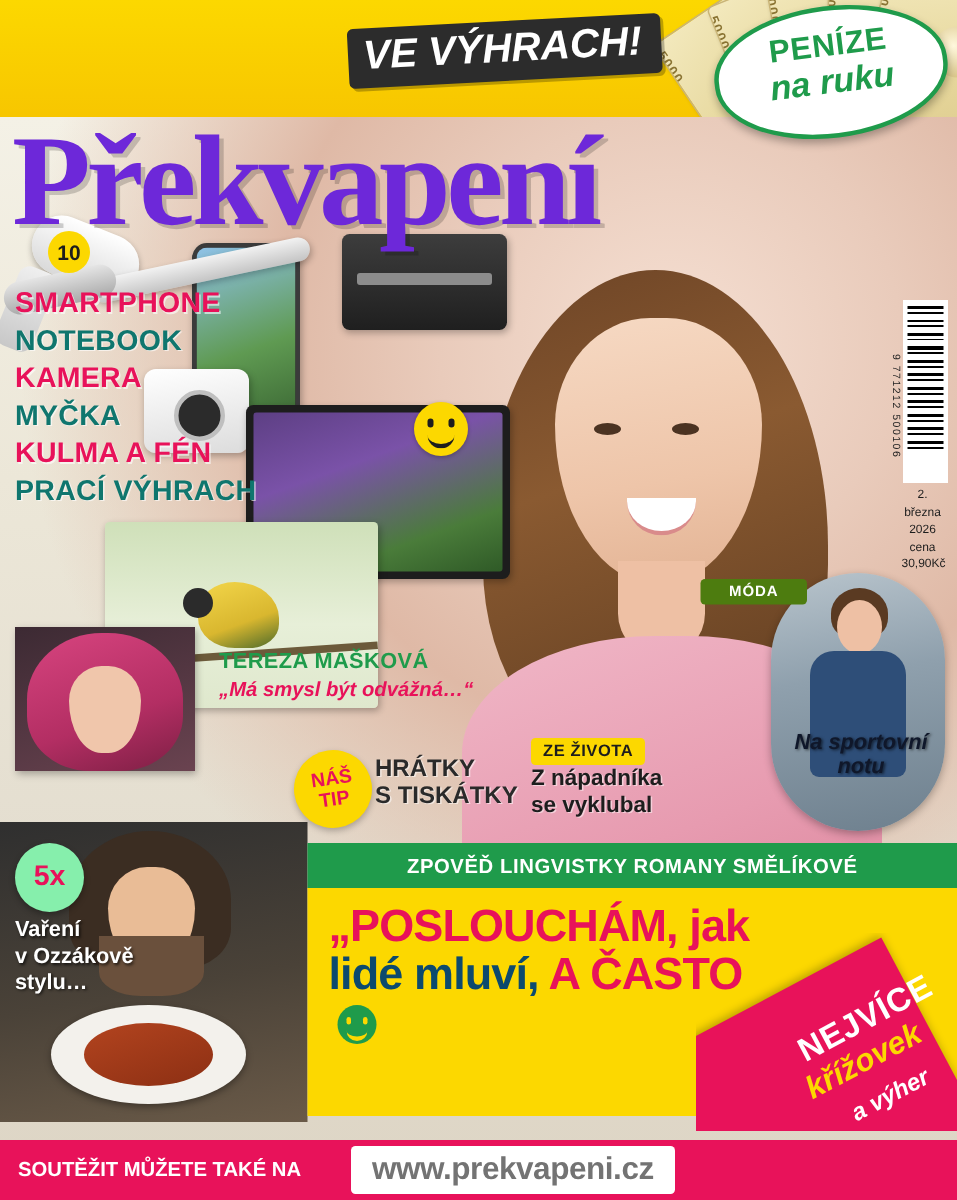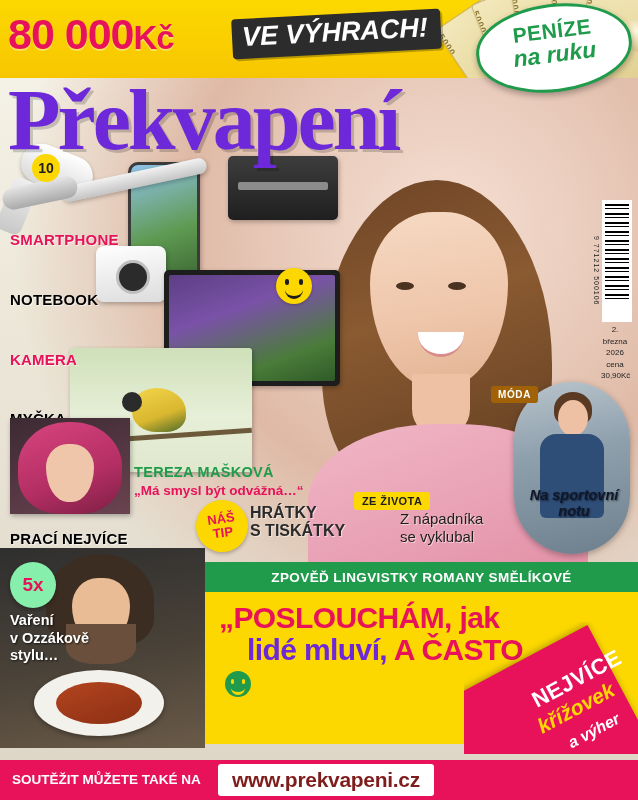--- a/index.html
+++ b/index.html
@@ -141,24 +141,24 @@
   .smiley{
     position:absolute;left:276px;top:268px;width:36px;height:36px;border-radius:50%;
     background:#fcd800;z-index:4;box-shadow:0 1px 3px rgba(0,0,0,.25);
   }
   .smiley:before{content:"";position:absolute;left:9px;top:11px;width:4px;height:6px;background:#1d1d1d;border-radius:2px;box-shadow:14px 0 0 #1d1d1d;}
   .smiley:after{content:"";position:absolute;left:9px;top:19px;width:18px;height:9px;border-bottom:3px solid #1d1d1d;border-radius:0 0 12px 12px;}
 
   
   .keywords{position:absolute;left:10px;top:190px;z-index:6;}
   .keywords div{
-    font-weight:bold;font-size:15px;color:#e8125a;line-height:1.32;
-    letter-spacing:.2px;text-shadow:1px 1px 0 rgba(255,255,255,.6);margin-top:40px;
-  }
-  .keywords div.alt{color:#000000;}
+    font-weight:bold;font-size:19px;color:#e8125a;line-height:1.32;
+    letter-spacing:.2px;text-shadow:1px 1px 0 rgba(255,255,255,.6);
+  }
+  .keywords div.alt{color:#0f766e;}
 
   
   .barcode{
     position:absolute;right:6px;top:200px;width:30px;height:122px;background:#ffffff;
     padding:4px 3px;box-sizing:border-box;z-index:7;
   }
   .barcode .bars{
     width:100%;height:98px;
     background:repeating-linear-gradient(180deg,#000 0 2px,#fff 2px 4px,#000 4px 5px,#fff 5px 9px);
   }
@@ -171,24 +171,24 @@
     writing-mode:vertical-rl;letter-spacing:1px;
   }
 
   
   .tereza{position:absolute;left:10px;top:418px;width:120px;height:96px;z-index:6;
     background:linear-gradient(160deg,#3c2a33,#6a4350);box-shadow:1px 2px 5px rgba(0,0,0,.3);}
   .tereza .hair{position:absolute;left:8px;top:4px;width:104px;height:92px;
     background:linear-gradient(160deg,#d7447f 0%,#b32e63 60%,#7d1f44 100%);border-radius:48% 48% 40% 40%;}
   .tereza .face{position:absolute;left:36px;top:26px;width:48px;height:58px;background:#f0c6ab;border-radius:45%/40% 40% 60% 60%;}
   .tereza-cap{
-    position:absolute;left:134px;top:464px;z-index:6;width:190px;
+    position:absolute;left:134px;top:433px;z-index:6;width:190px;padding-left:12px;
   }
   .tereza-cap .name{color:#1f9b4b;font-weight:bold;font-size:14.5px;letter-spacing:.3px;}
-  .tereza-cap .quote{color:#e8125a;font-weight:bold;font-size:13.5px;line-height:1.2;margin-top:3px;}
+  .tereza-cap .quote{color:#e8125a;font-weight:bold;font-size:13.5px;font-style:italic;line-height:1.2;margin-top:3px;}
 
   
   .nastip{
     position:absolute;left:196px;top:500px;width:52px;height:52px;border-radius:50%;
     background:#fcd800;z-index:7;color:#e8125a;font-weight:bold;font-size:13px;
     display:flex;flex-direction:column;align-items:center;justify-content:center;
     line-height:1.05;box-shadow:0 2px 4px rgba(0,0,0,.25);transform:rotate(-8deg);
   }
   .hratky{
     position:absolute;left:250px;top:504px;z-index:7;
@@ -197,39 +197,38 @@
   }
 
   
   .zezivota-tag{
     position:absolute;left:354px;top:492px;z-index:7;
     background:#fcd800;color:#1d1d1d;font-weight:bold;font-size:11px;
     padding:3px 8px;border-radius:3px;letter-spacing:.4px;
   }
   .zezivota-txt{
     position:absolute;left:354px;top:510px;z-index:7;width:130px;
-    color:#1d1d1d;font-weight:normal;font-size:15px;line-height:1.2;
+    color:#1d1d1d;font-weight:bold;font-size:15px;line-height:1.2;
     text-shadow:1px 1px 0 rgba(255,255,255,.5);
-    margin-left:46px;
   }
 
   
   .moda{
     position:absolute;right:8px;top:382px;width:116px;height:172px;z-index:7;
     border-radius:58px;overflow:hidden;
     background:linear-gradient(170deg,#b8c4cc 0%,#8fa0ad 40%,#6e808e 100%);
     box-shadow:0 2px 6px rgba(0,0,0,.3);
   }
   .moda .torso{position:absolute;left:26px;top:52px;width:64px;height:84px;background:#2e4e78;border-radius:16px 16px 6px 6px;}
   .moda .head{position:absolute;left:44px;top:18px;width:30px;height:36px;background:#eec0a4;border-radius:50%;}
   .moda .hair{position:absolute;left:40px;top:10px;width:38px;height:34px;background:#5a3a22;border-radius:50% 50% 40% 40%;}
   .moda-tag{
     position:absolute;right:100px;top:386px;z-index:8;
-    background:#a16207;color:#fff;font-weight:bold;font-size:10px;
-    padding:3px 7px;border-radius:3px;letter-spacing:.6px;
+    background:#4d7c0f;color:#fff;font-weight:bold;font-size:10px;
+    padding:3px 19px;border-radius:3px;letter-spacing:.6px;
   }
   .moda-txt{
     position:absolute;right:12px;top:488px;z-index:8;width:104px;text-align:center;
     color:#0f172a;font-style:italic;font-weight:bold;font-size:14.5px;line-height:1.1;
     text-shadow:1px 1px 2px rgba(0,0,0,.6);
   }
 
   
   .ozz{
     position:absolute;left:0;top:548px;width:205px;height:200px;z-index:6;
@@ -256,21 +255,21 @@
   .headband{
     position:absolute;left:205px;top:562px;width:433px;height:30px;z-index:7;
     background:#1f9b4b;color:#ffffff;font-weight:bold;font-size:13.5px;
     letter-spacing:.4px;display:flex;align-items:center;justify-content:center;
   }
   .headline{
     position:absolute;left:205px;top:592px;width:433px;height:152px;z-index:7;
     background:#fcd800;padding:10px 0 0 14px;box-sizing:border-box;
   }
   .headline .l{font-weight:bold;font-size:30px;line-height:1.06;color:#e8125a;letter-spacing:-.6px;}
-  .headline .l span.dark{color:#6d28d9;margin-left:28px;}
+  .headline .l span.dark{color:#0c4a6e;}
   .headline .smiley2{
     display:inline-block;width:26px;height:26px;border-radius:50%;background:#1f9b4b;
     vertical-align:-5px;margin-left:6px;position:relative;
   }
   .headline .smiley2:before{content:"";position:absolute;left:6px;top:8px;width:3px;height:5px;background:#fcd800;border-radius:2px;box-shadow:11px 0 0 #fcd800;}
   .headline .smiley2:after{content:"";position:absolute;left:6px;top:14px;width:14px;height:7px;border-bottom:3px solid #fcd800;border-radius:0 0 10px 10px;}
 
   
   .corner{
     position:absolute;right:-4px;bottom:46px;width:178px;height:132px;z-index:9;
@@ -285,22 +284,22 @@
   .corner .t2{position:absolute;right:24px;bottom:34px;color:#fcd800;font-style:italic;font-weight:bold;font-size:21px;transform:rotate(-28deg);}
   .corner .t3{position:absolute;right:20px;bottom:14px;color:#fff;font-style:italic;font-weight:bold;font-size:16px;transform:rotate(-28deg);}
 
   
   .footer{
     position:absolute;left:0;bottom:0;width:638px;height:40px;z-index:8;
     background:#e8125a;display:flex;align-items:center;
   }
   .footer .left{color:#ffffff;font-weight:bold;font-size:13.5px;margin-left:12px;width:200px;line-height:1.1;}
   .footer .url{
-    background:#ffffff;color:#7f1d1d;font-weight:bold;font-size:21px;
-    padding:4px 14px;border-radius:3px;margin-left:6px;letter-spacing:-.3px;text-align:right;
+    background:#ffffff;color:#737373;font-weight:bold;font-size:21px;
+    padding:4px 14px;border-radius:3px;margin-left:22px;letter-spacing:-.3px;text-align:right;
   }
 </style>
 </head>
 <body>
 
 <div class="cover">
 
   <div class="photo-bg">
     <div class="model">
       <div class="hair"></div>
@@ -348,41 +347,38 @@
       <div class="note n3">
           <span>5000</span>
         </div>
       <div class="note n4">
           <span>5000</span>
         </div>
       <div class="note n5">
           <span>5000</span>
         </div>
     </div>
-    <div class="prize">
-      <span>80 000</span><span class="kc">Kč</span>
-    </div>
     <div class="vevyhrach">VE VÝHRACH!</div>
   </div>
 
   <div class="sticker">
     <div class="l1">PENÍZE</div>
     <div class="l2">na ruku</div>
   </div>
 
   <div class="masthead">Překvapení</div>
   <div class="issue-badge">10</div>
 
   <div class="keywords">
     <div>SMARTPHONE</div>
     <div class="alt">NOTEBOOK</div>
     <div>KAMERA</div>
     <div class="alt">MYČKA</div>
     <div>KULMA A FÉN</div>
-    <div class="alt">PRACÍ NEJVÍCE</div>
+    <div class="alt">PRACÍ VÝHRACH</div>
   </div>
 
   <div class="barcode">
     <div class="bars"></div>
   </div>
   <div class="ean-digits">9 771212 500106</div>
   <div class="barcode-text">
     <div>2. března</div>
     <div>2026</div>
     <div>cena</div>

